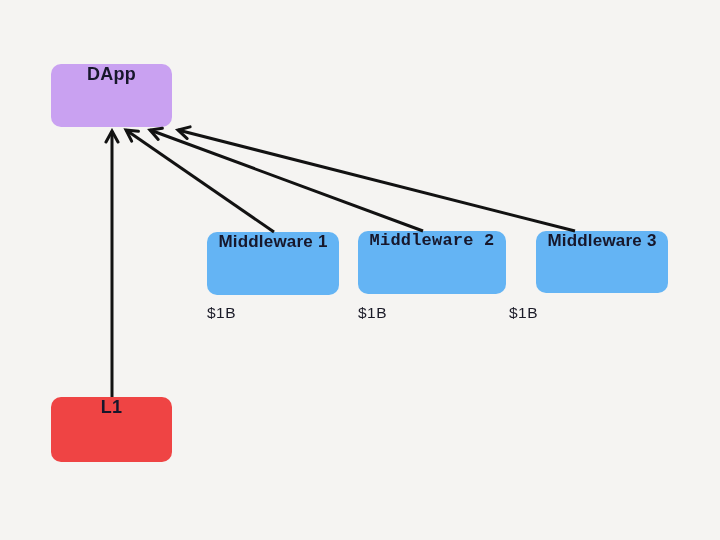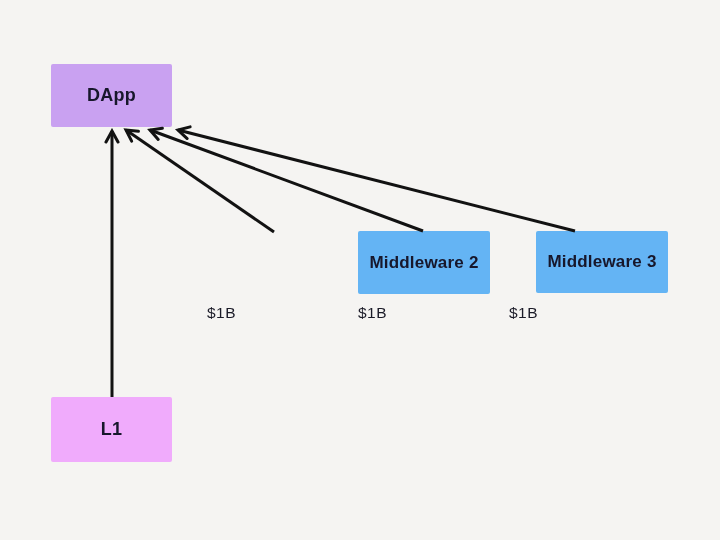--- a/index.html
+++ b/index.html
@@ -23,35 +23,34 @@
     left: 0;
     top: 0;
     width: 720px;
     height: 540px;
     pointer-events: none;
     z-index: 2;
   }
   .node {
     position: absolute;
     display: flex;
-    align-items: center;
     justify-content: center;
-    border-radius: 2px;
+    border-radius: 10px;
     z-index: 1;
   }
   .node-label {
     font-weight: 700;
     font-size: 17px;
     color: #17172b;
     letter-spacing: 0.2px;
     white-space: nowrap;
   }
   .node-dapp    { left: 51px;  top: 64px;  width: 121px; height: 63px; }
   .node-mw1     { left: 207px; top: 232px; width: 132px; height: 63px; }
-  .node-mw2     { left: 358px; top: 231px; width: 132px; height: 63px; }
+  .node-mw2     { left: 358px; top: 231px; width: 148px; height: 63px; font-family: Liberation Mono, monospace; }
   .node-mw3     { left: 536px; top: 231px; width: 132px; height: 62px; }
   .node-l1      { left: 51px;  top: 397px; width: 121px; height: 65px; }
   .node-dapp .node-label, .node-l1 .node-label { font-size: 18px; }
   .value-label {
     position: absolute;
     font-size: 15.5px;
     font-weight: 400;
     color: #1b1b28;
     letter-spacing: 0.5px;
     z-index: 1;
@@ -75,30 +74,33 @@
     <line x1="112" y1="397" x2="112" y2="131" stroke="#121212" stroke-width="3" marker-end="url(#openArrow)"></line>
     <line x1="274" y1="232" x2="126" y2="130" stroke="#121212" stroke-width="3" marker-end="url(#openArrow)"></line>
     <line x1="423" y1="231" x2="150" y2="130" stroke="#121212" stroke-width="3" marker-end="url(#openArrow)"></line>
     <line x1="575" y1="231" x2="178" y2="130" stroke="#121212" stroke-width="3" marker-end="url(#openArrow)"></line>
   </svg>
 
   <div class="node node-dapp" style="background-color: rgb(201, 161, 241);">
     <span class="node-label">DApp</span>
   </div>
 
+  <div class="node node-mw1" style="background-color: rgb(100, 180, 244);">
+    <span class="node-label">Middleware 1</span>
+  </div>
 
   <div class="node node-mw2" style="background-color: rgb(100, 180, 244);">
     <span class="node-label">Middleware 2</span>
   </div>
 
   <div class="node node-mw3" style="background-color: rgb(100, 180, 244);">
     <span class="node-label">Middleware 3</span>
   </div>
 
-  <div class="node node-l1" style="background-color: #f0abfc;">
+  <div class="node node-l1" style="background-color: #ef4444;">
     <span class="node-label">L1</span>
   </div>
 
   <div class="value-label value-mw1">$1B</div>
   <div class="value-label value-mw2">$1B</div>
   <div class="value-label value-mw3">$1B</div>
 
 </div>
 
 </body></html>

